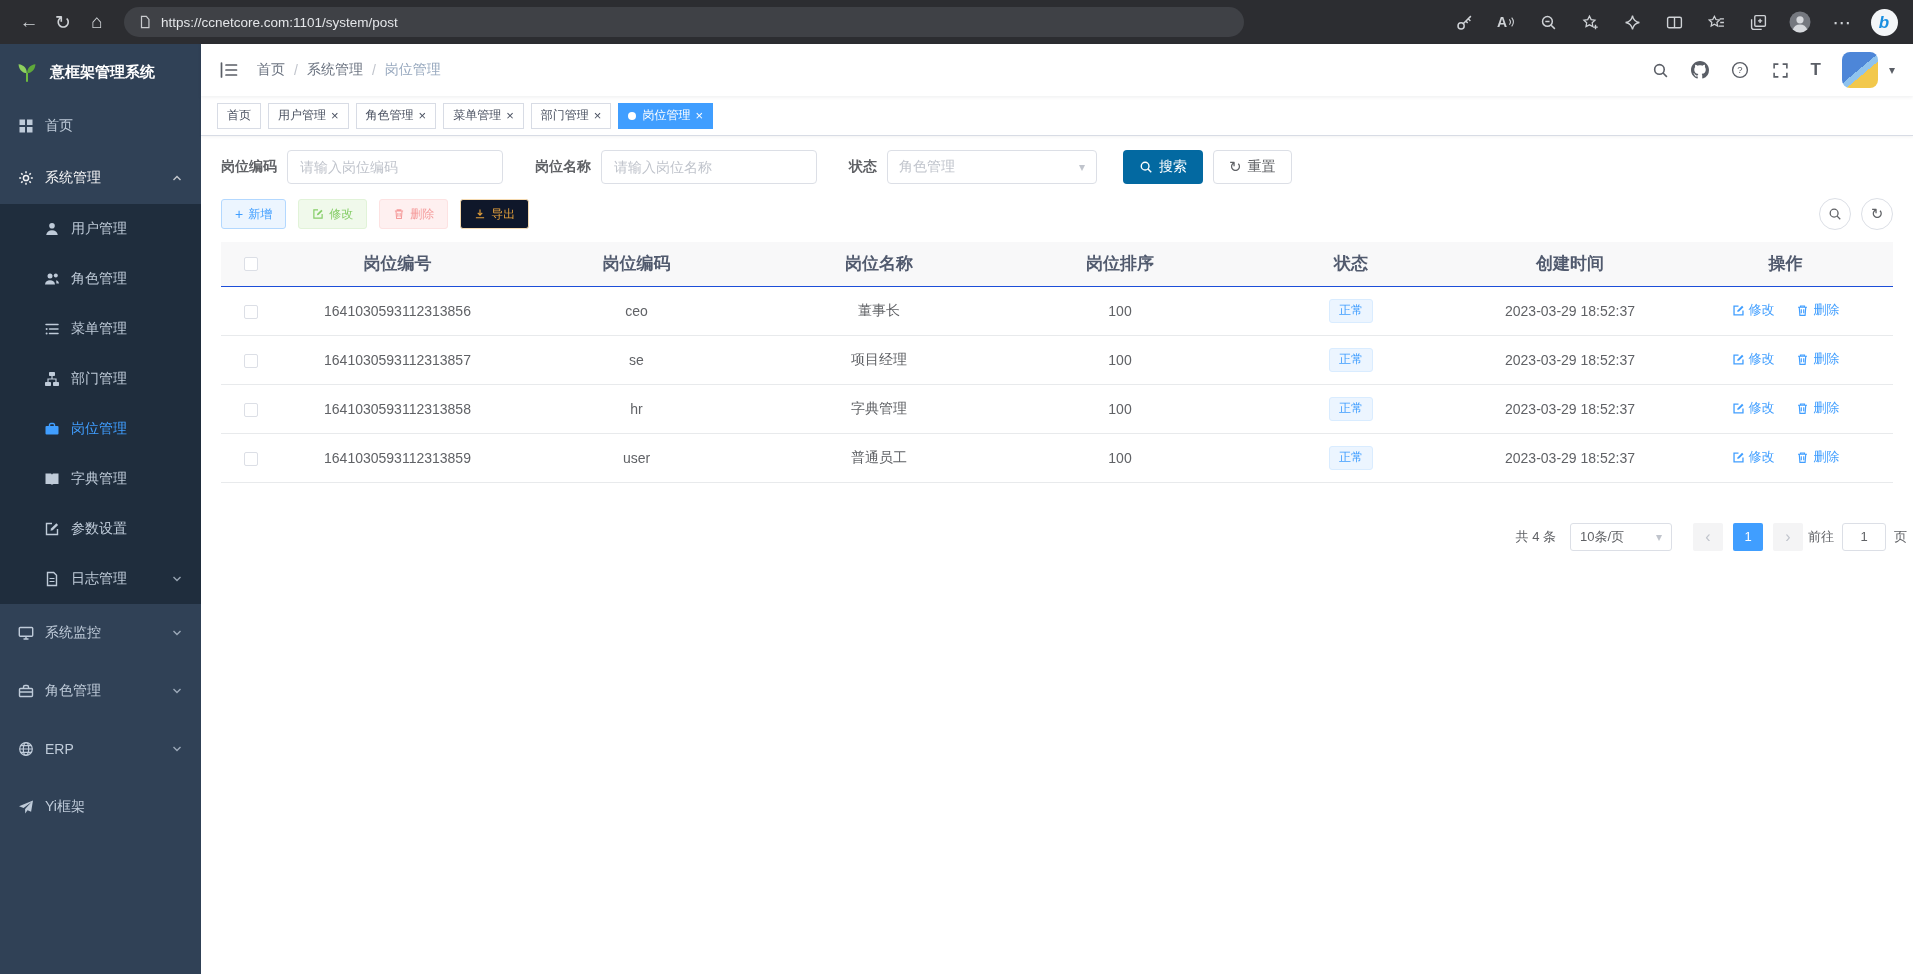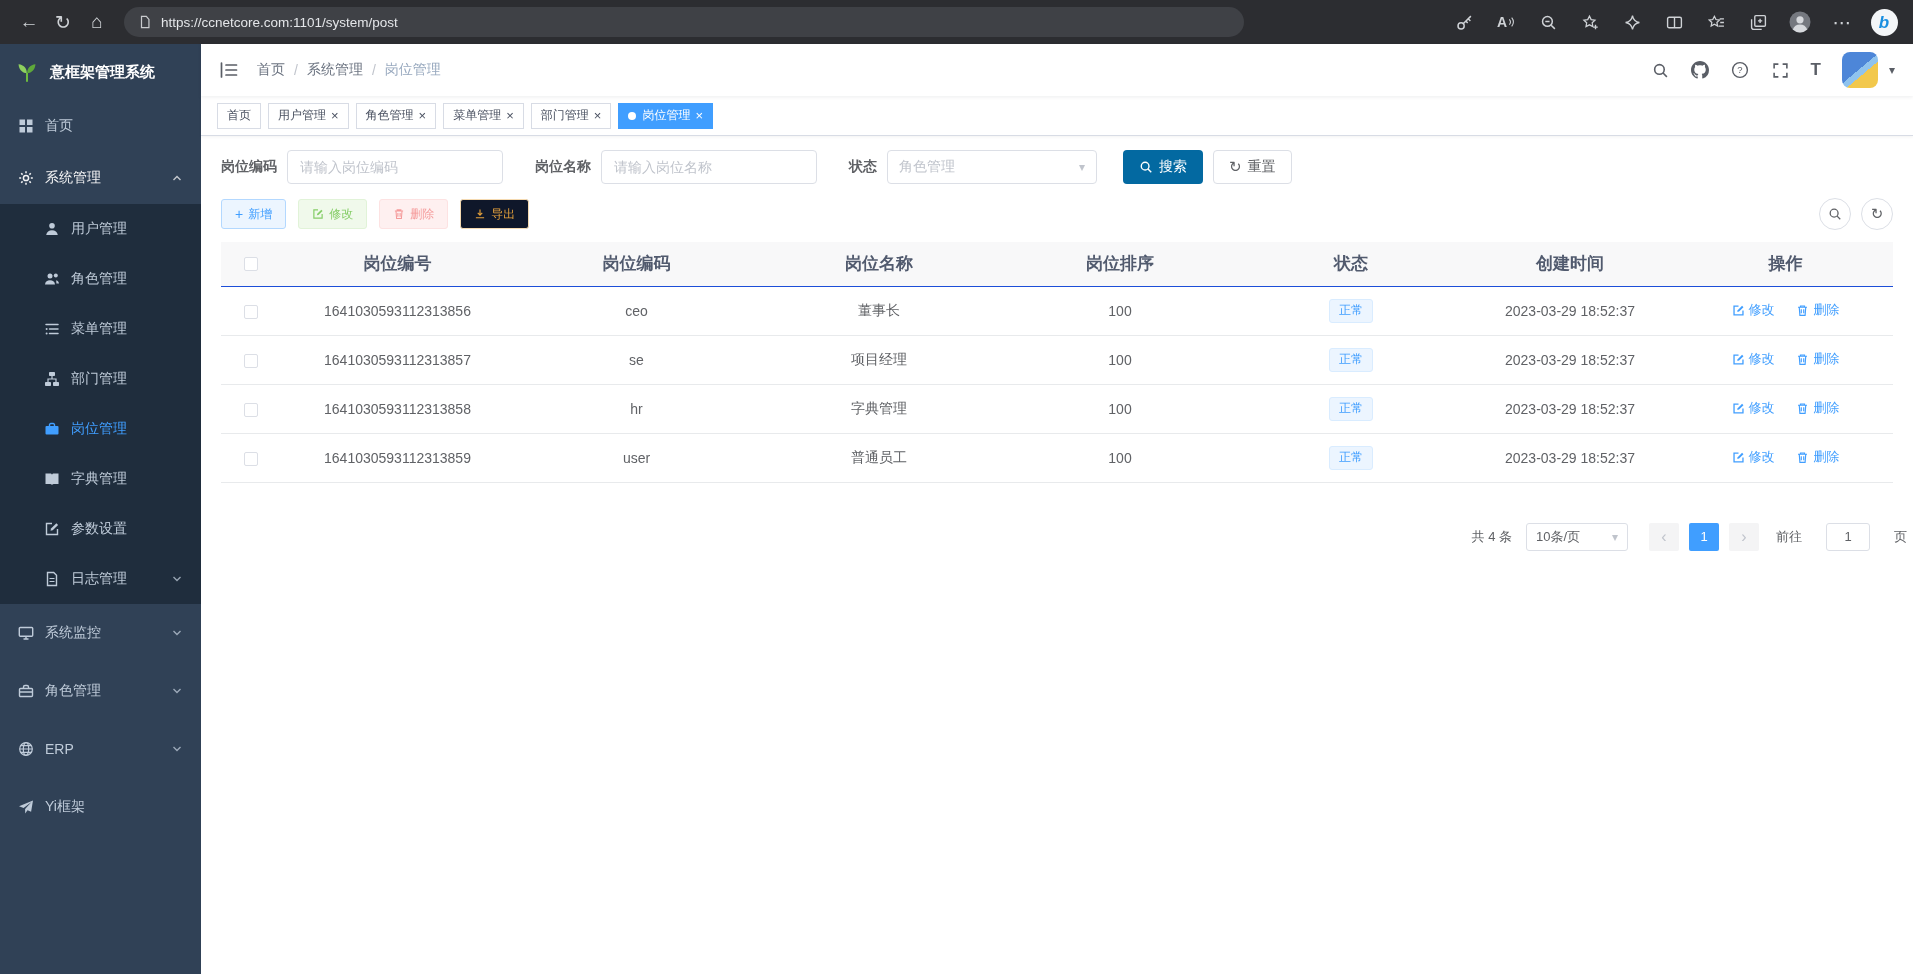--- a/index.html
+++ b/index.html
@@ -88,21 +88,21 @@
   .cb { width:14px; height:14px; border:1px solid #dcdfe6; border-radius:2px; display:inline-block; vertical-align:middle; background:#fff; cursor:pointer; }
   .tag-normal { display:inline-flex; align-items:center; height:24px; padding:0 9px; background:#ecf5ff; border:1px solid #d9ecff; color:#409eff; border-radius:3px; font-size:12px; }
   .op { display:inline-flex; align-items:center; gap:4px; color:#409eff; font-size:13px; margin:0 9px; cursor:pointer; }
   .op svg { width:13px; height:13px; }
 
   .pagination { display:flex; align-items:center; justify-content:flex-end; margin-top:40px; margin-right:-14px; color:#606266; font-size:13px; white-space:nowrap; }
   .pg-total { margin-right:14px; }
   .pg-select { width:102px; height:28px; border:1px solid #dcdfe6; border-radius:3px; display:flex; align-items:center; justify-content:space-between; padding:0 9px; margin-right:16px; cursor:pointer; background:#fff; }
   .pg-btn { width:30px; height:28px; background:#f4f4f5; border-radius:2px; display:flex; align-items:center; justify-content:center; color:#c0c4cc; margin:0 5px; font-size:16px; cursor:pointer; }
   .pg-page { width:30px; height:28px; background:#409eff; color:#fff; border-radius:2px; display:flex; align-items:center; justify-content:center; margin:0 5px; font-size:13px; cursor:pointer; }
-  .pg-goto { margin-left:12px; display:flex; align-items:center; gap:24px; }
+  .pg-goto { display:flex; align-items:center; gap:8px; }
   .pg-input { width:44px; height:28px; border:1px solid #dcdfe6; border-radius:3px; text-align:center; color:#606266; font-size:13px; outline:none; font-family:inherit; }
 </style>
 </head>
 <body>
 
 <div class="browser">
   <div class="b-btn">←</div>
   <div class="b-btn">↻</div>
   <div class="b-btn">⌂</div>
 

